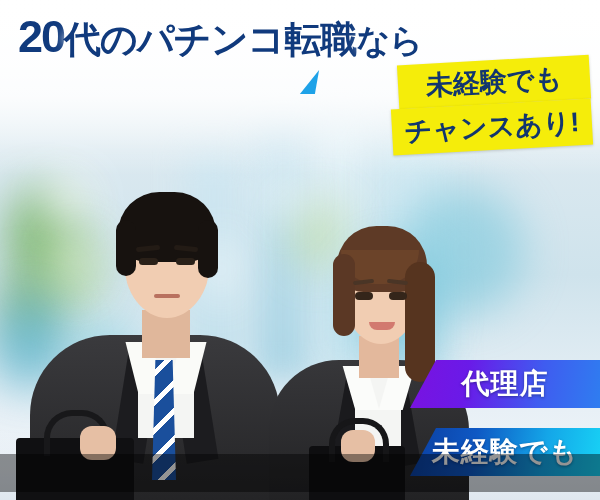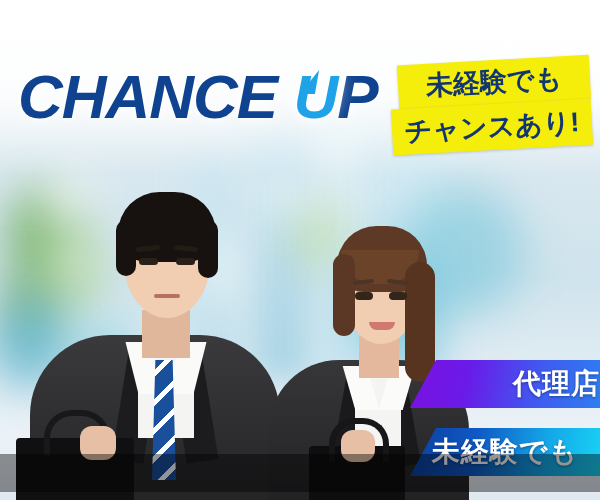--- a/index.html
+++ b/index.html
@@ -186,37 +186,37 @@
     <div style="position:absolute;left:132px;top:70px;width:21px;height:4px;background:#4a3526;border-radius:3px;transform:rotate(6deg);"></div>
     <div style="position:absolute;left:100px;top:82px;width:18px;height:8px;background:#34251a;border-radius:5px;"></div>
     <div style="position:absolute;left:134px;top:82px;width:18px;height:8px;background:#34251a;border-radius:5px;"></div>
     <div style="position:absolute;left:114px;top:112px;width:26px;height:8px;background:#d2796f;border-radius:0 0 13px 13px;"></div>
 
     <div style="position:absolute;left:54px;top:236px;width:96px;height:64px;background:#0e0e10;border-radius:4px;"></div>
     <div style="position:absolute;left:74px;top:208px;width:48px;height:38px;border:6px solid #161618;border-bottom:none;border-radius:26px 26px 0 0;"></div>
     <div class="skin" style="position:absolute;left:86px;top:220px;width:34px;height:32px;border-radius:12px;background:#e6bfa4;"></div>
   </div>
 
-
-  <div class="logo">
-    <span>CHANCE</span><span>&nbsp;</span><span class="up-u">U</span><span class="up-p">P</span>
-  </div>
+  <div class="headline">
+    <span class="num">20</span><span>代のパチンコ転職</span><span class="sm">なら</span>
+  </div>
+
   <div class="arrow-head"></div>
 
   <div class="badge" id="badge1">
     <span>未経験でも</span>
   </div>
   <div class="badge" id="badge2">
     <span>チャンスあり!</span>
   </div>
 
 
 
 
-  <div class="cat" style="top:360px;background:linear-gradient(100deg,#7a12e0 0%,#6a1ae8 30%,#3f5cf0 68%,#2f7df0 100%);justify-content:flex-end;">
+  <div class="cat" style="top:360px;background:linear-gradient(100deg,#7a12e0 0%,#6a1ae8 30%,#3f5cf0 68%,#2f7df0 100%);">
     <span>代理店</span>
   </div>
 
   <div class="cat" style="top:428px;background:linear-gradient(100deg,#0b3fa0 0%,#0f58c4 34%,#14a6e8 70%,#18d2f5 100%);">
     <span>未経験でも</span>
   </div>
 
   <div class="credit-band"></div>
 
 </div>

